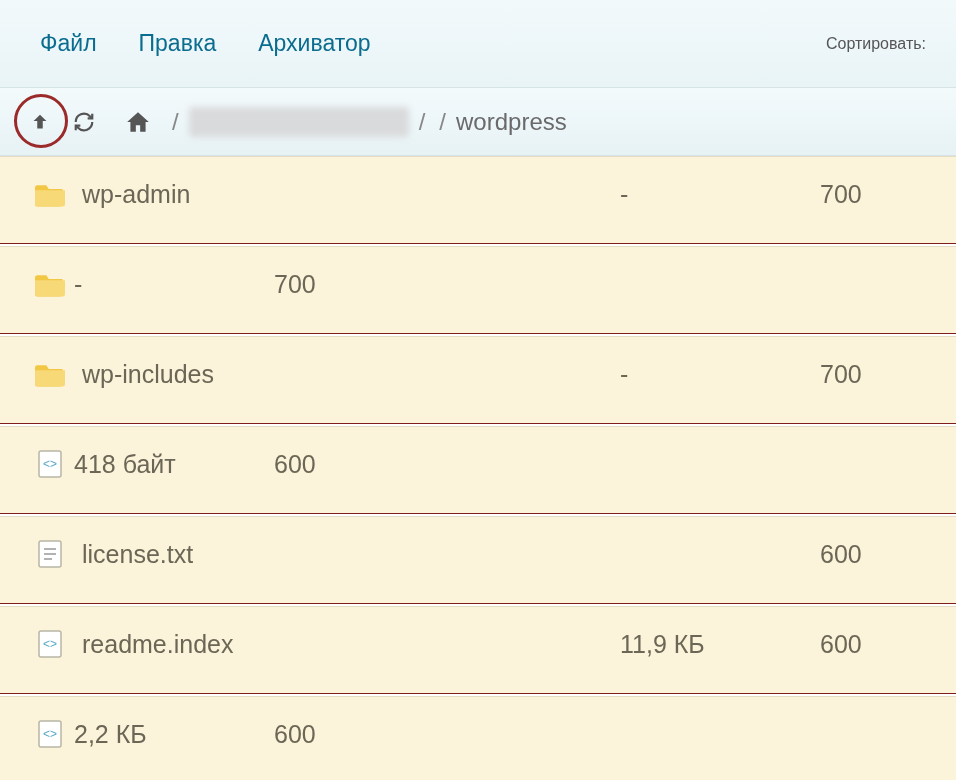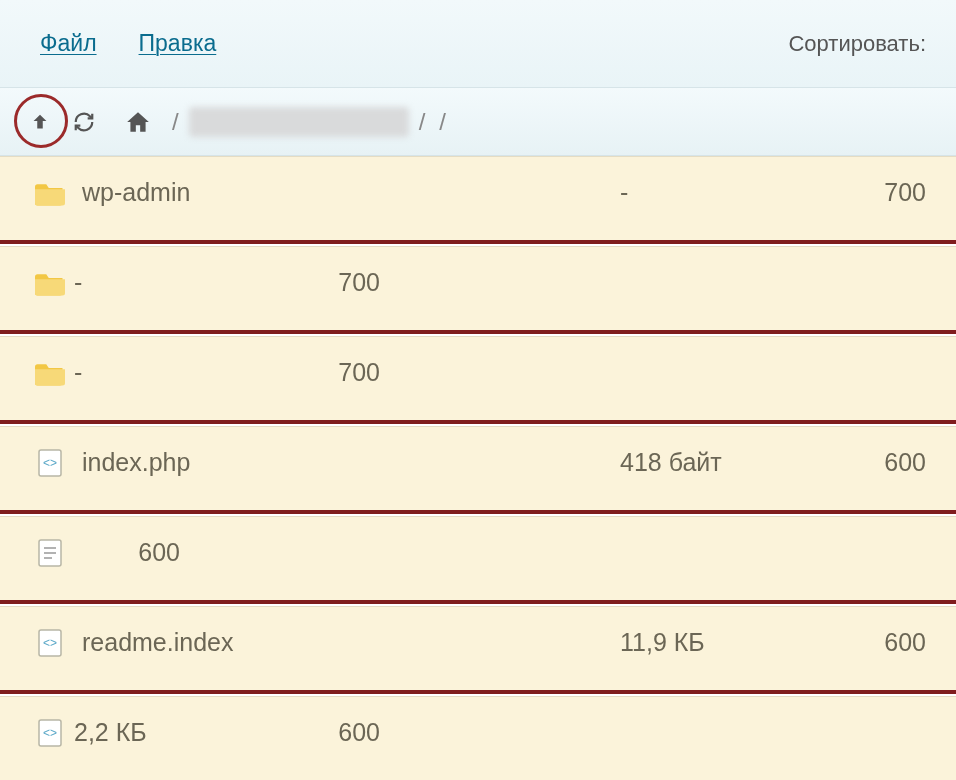--- a/index.html
+++ b/index.html
@@ -18,27 +18,26 @@
     display: flex;
     align-items: center;
     padding: 0 30px 0 40px;
     border-bottom: 1px solid #d6e4e8;
     font-size: 23px;
   }
   .menubar .menu-left { display: flex; gap: 42px; flex: 1; }
   .menubar .menu-item {
     color: #0a6c8e;
     cursor: pointer;
-    text-decoration: underline;
     text-decoration-thickness: 1px;
     text-underline-offset: 3px;
   }
   .menubar .sort-label {
     color: #555;
-    font-size: 22px;
+    font-size: 16px;
   }
   
   .toolbar {
     height: 68px;
     background: linear-gradient(#f3fafc, #e7f2f5);
     border-bottom: 1px solid #d6e4e8;
     display: flex;
     align-items: center;
     padding-left: 18px;
     font-size: 24px;
@@ -72,44 +71,45 @@
     background: #d9dadb;
     filter: blur(3px);
     border-radius: 4px;
   }
   
   .filelist { }
   .row {
     height: 88px;
     background: #fbf3da;
     border-top: 1px solid #e4dcc4;
-    border-bottom: 4px solid #7f1d1d;
+    border-bottom: 1px solid #7f1d1d;
     display: flex;
     align-items: center;
     padding: 0 26px 12px 26px;
     font-size: 25px;
     color: #6b6655;
     cursor: pointer;
     margin-bottom: 2px;
   }
   .row .icon-cell { width: 48px; display: flex; justify-content: center; }
   .row .name-cell { flex: 1; padding-left: 8px; }
   .row .size-cell { width: 200px; text-align: left; }
-  .row .perm-cell { width: 110px; text-align: right; padding-right: 4px; }
+  .row .perm-cell { width: 110px; text-align: left; padding-right: 4px; }
 
   
   .svg-icon { display: block; }
 </style>
 </head>
 <body>
 
 <div class="menubar">
   <div class="menu-left">
     <span class="menu-item">Файл</span>
     <span class="menu-item">Правка</span>
+    <span class="menu-item">Архиватор</span>
   </div>
   <span class="sort-label">Сортировать:</span>
 </div>
 
 <div class="toolbar">
   <div class="circle-highlight"></div>
   <div class="tb-btn">
     <svg class="svg-icon" width="22" height="22" viewBox="0 0 24 24" fill="#555">
         <path d="M12 4l-7 7h4v8h6v-8h4z"></path>
       </svg>
@@ -125,20 +125,21 @@
   <div class="tb-btn" style="margin-left:10px;">
     <svg class="svg-icon" width="26" height="26" viewBox="0 0 24 24" fill="#555">
         <path d="M12 3l10 9h-3v9h-5v-6h-4v6H5v-9H2z"></path>
       </svg>
   </div>
   <div class="breadcrumb">
     <span class="sep">/</span>
     <span class="blur"></span>
     <span class="sep">/</span>
     <span class="sep">/</span>
+    <span class="seg">wordpress</span>
   </div>
 </div>
 
 <div class="filelist">
 
   <div class="row">
     <div class="icon-cell">
       <svg class="svg-icon" width="30" height="26" viewBox="0 0 24 20">
           <path fill="#f2c744" d="M2 3h7l2 3h11v12a2 2 0 0 1-2 2H2a2 2 0 0 1-2-2V5a2 2 0 0 1 2-2z"></path>
           <path fill="#f7d978" d="M0 7h24v11a2 2 0 0 1-2 2H2a2 2 0 0 1-2-2z"></path>
@@ -160,45 +161,46 @@
     <div class="perm-cell">700</div>
   </div>
 
   <div class="row">
     <div class="icon-cell">
       <svg class="svg-icon" width="30" height="26" viewBox="0 0 24 20">
           <path fill="#f2c744" d="M2 3h7l2 3h11v12a2 2 0 0 1-2 2H2a2 2 0 0 1-2-2V5a2 2 0 0 1 2-2z"></path>
           <path fill="#f7d978" d="M0 7h24v11a2 2 0 0 1-2 2H2a2 2 0 0 1-2-2z"></path>
         </svg>
     </div>
+    <div class="name-cell">wp-includes</div>
     <div class="size-cell">-</div>
     <div class="perm-cell">700</div>
   </div>
 
   <div class="row">
     <div class="icon-cell">
       <svg class="svg-icon" width="24" height="28" viewBox="0 0 24 28">
           <rect x="1" y="1" width="22" height="26" rx="2" fill="#fff" stroke="#b8b6a6" stroke-width="1.5"></rect>
           <text x="12" y="18" text-anchor="middle" font-size="12" fill="#5aa8c8">&lt;&gt;</text>
         </svg>
     </div>
-    <div class="name-cell">index.php</div>
     <div class="size-cell">418 байт</div>
     <div class="perm-cell">600</div>
   </div>
 
   <div class="row">
     <div class="icon-cell">
       <svg class="svg-icon" width="24" height="28" viewBox="0 0 24 28">
           <rect x="1" y="1" width="22" height="26" rx="2" fill="#fff" stroke="#b8b6a6" stroke-width="1.5"></rect>
           <line x1="6" y1="9" x2="18" y2="9" stroke="#999" stroke-width="1.5"></line>
           <line x1="6" y1="14" x2="18" y2="14" stroke="#999" stroke-width="1.5"></line>
           <line x1="6" y1="19" x2="14" y2="19" stroke="#999" stroke-width="1.5"></line>
         </svg>
     </div>
+    <div class="name-cell">license.txt</div>
     <div class="perm-cell">600</div>
   </div>
 
   <div class="row">
     <div class="icon-cell">
       <svg class="svg-icon" width="24" height="28" viewBox="0 0 24 28">
           <rect x="1" y="1" width="22" height="26" rx="2" fill="#fff" stroke="#b8b6a6" stroke-width="1.5"></rect>
           <text x="12" y="18" text-anchor="middle" font-size="12" fill="#5aa8c8">&lt;&gt;</text>
         </svg>
     </div>

